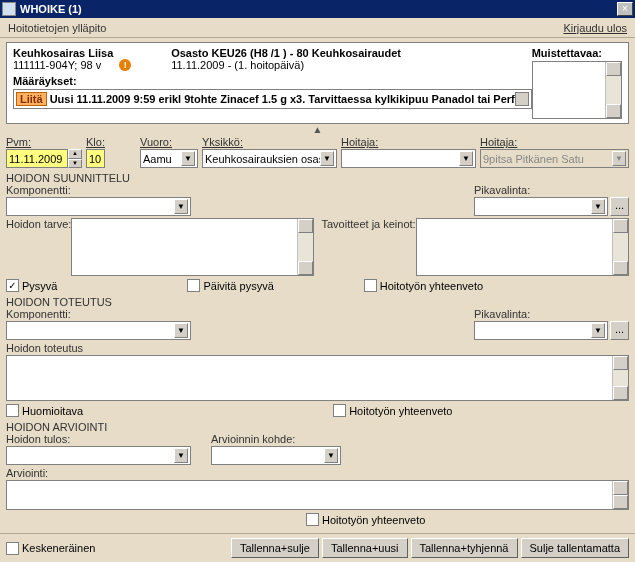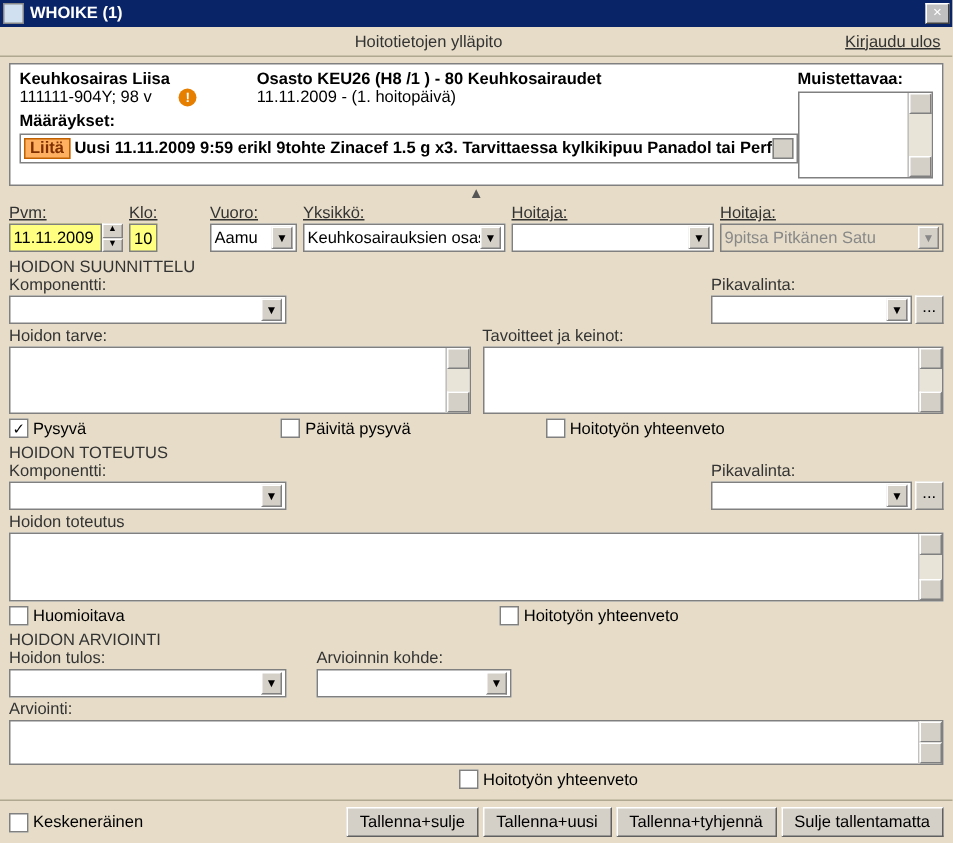--- a/index.html
+++ b/index.html
@@ -2,21 +2,21 @@
 <html><head>
 <meta charset="utf-8">
 <style>
 * { box-sizing: border-box; margin: 0; padding: 0; font-family: Tahoma, Arial, sans-serif; font-size: 11px; }
 body { background: #e6dcc8; width: 635px; height: 562px; overflow: hidden; }
 .titlebar { background: #0a2468; color: #fff; height: 18px; display: flex; align-items: center; padding: 0 2px; }
 .titlebar-icon { width: 14px; height: 14px; background: #d0e0f0; border: 1px solid #888; margin-right: 4px; }
 .titlebar-text { flex: 1; font-weight: bold; }
 .titlebar-close { width: 16px; height: 14px; background: #c0c0c0; border: 1px solid #fff; border-right-color: #404040; border-bottom-color: #404040; text-align: center; line-height: 12px; font-family: Arial; font-size: 10px; cursor: pointer; }
 .subtitle { background: #e6dcc8; height: 20px; display: flex; align-items: center; padding: 0 8px; border-bottom: 1px solid #b0a890; }
-.subtitle-text { flex: 1; color: #333; text-align: center; }
+.subtitle-text { flex: 1; color: #333; }
 .subtitle-link { color: #333; text-decoration: underline; cursor: pointer; }
 .header-box { background: #fff; border: 1px solid #808080; margin: 4px 6px 2px 6px; padding: 4px 6px; display: flex; }
 .header-left { flex: 1; }
 .header-right { width: 160px; }
 .patient-name { font-weight: bold; }
 .patient-info { display: flex; align-items: center; gap: 18px; }
 .warn-icon { display: inline-block; width: 12px; height: 12px; background: #e67e00; border-radius: 50%; color: #fff; text-align: center; line-height: 12px; font-size: 9px; font-weight: bold; }
 .ward-title { font-weight: bold; }
 .orders-label { font-weight: bold; margin-top: 4px; }
 .orders-box { border: 1px solid #808080; background: #fff; margin-top: 2px; padding: 2px; display: flex; align-items: center; }
@@ -41,21 +41,21 @@
 .select-text { flex: 1; white-space: nowrap; overflow: hidden; }
 .select-arrow { width: 14px; height: 15px; background: #d4d0c8; border: 1px solid #fff; border-right-color: #808080; border-bottom-color: #808080; text-align: center; line-height: 13px; font-size: 8px; }
 .disabled-select { background: #e6dcc8; color: #888; }
 .section { margin: 4px 6px 2px 6px; }
 .section-title { color: #333; font-weight: normal; }
 .comp-row { display: flex; gap: 10px; }
 .comp-left { flex: 1; }
 .comp-right { width: 155px; }
 .mini-btn { width: 19px; height: 19px; background: #d4d0c8; border: 1px solid #fff; border-right-color: #808080; border-bottom-color: #808080; text-align: center; line-height: 15px; cursor: pointer; margin-left: 2px; }
 .two-col { display: flex; gap: 8px; margin: 2px 6px; }
-.col { flex: 1; display: flex; flex-direction: column; }
+.col { flex: 1; display: flex; flex-direction: row; }
 .textarea { background: #fff; border: 1px solid #808080; flex: 1; position: relative; }
 .check-row { display: flex; margin: 3px 6px; gap: 30px; }
 .check-item { display: flex; align-items: center; gap: 3px; }
 .checkbox { width: 13px; height: 13px; background: #fff; border: 1px solid #808080; display: inline-flex; align-items: center; justify-content: center; font-size: 10px; color: #000; }
 .single-area { margin: 2px 6px; }
 .bottom-bar { position: absolute; bottom: 0; left: 0; right: 0; background: #e6dcc8; border-top: 1px solid #b0a890; padding: 4px 6px; display: flex; align-items: center; }
 .btn { background: #d4d0c8; border: 1px solid #fff; border-right-color: #606060; border-bottom-color: #606060; padding: 3px 8px; cursor: pointer; margin-left: 3px; text-align: center; min-width: 85px; }
 </style>
 </head>
 <body>

